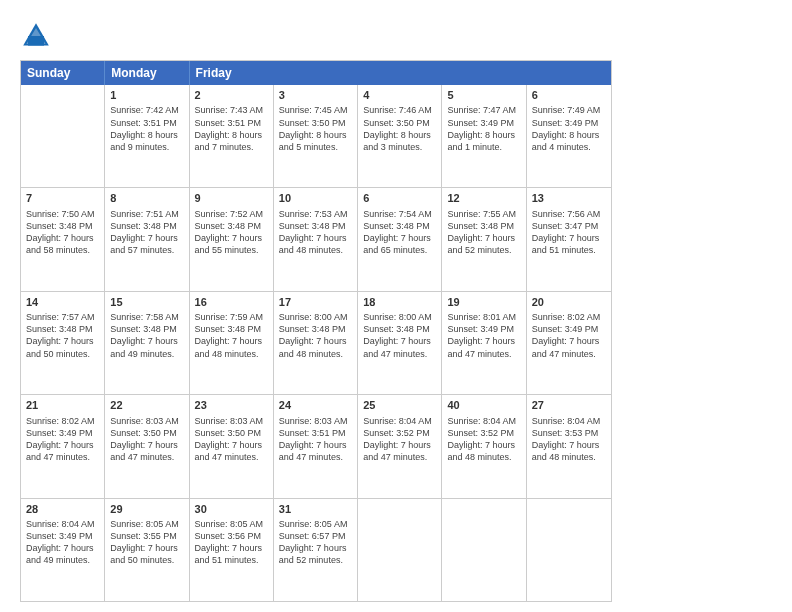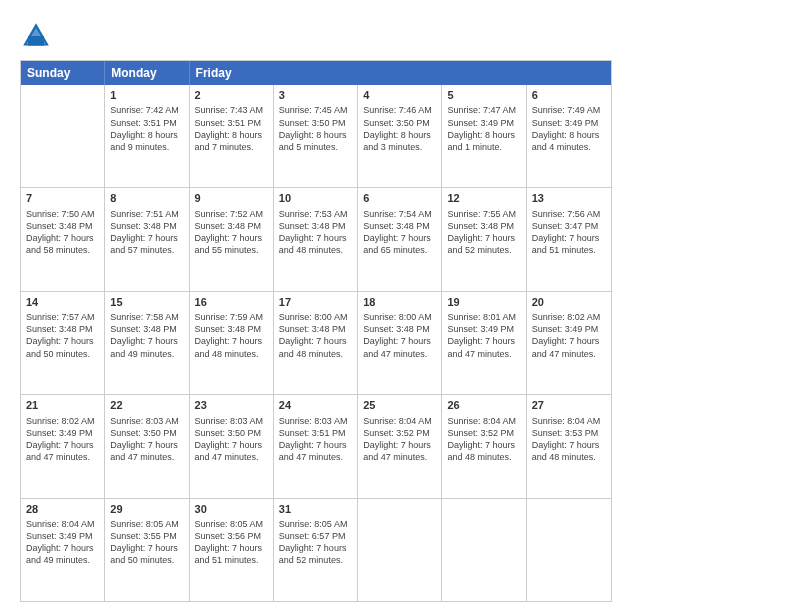--- a/index.html
+++ b/index.html
@@ -316,21 +316,21 @@
             <span class="cell-line">and 47 minutes.</span>
           </div>
           <div class="cal-cell">
             <span class="day-num">25</span>
             <span class="cell-line">Sunrise: 8:04 AM</span>
             <span class="cell-line">Sunset: 3:52 PM</span>
             <span class="cell-line">Daylight: 7 hours</span>
             <span class="cell-line">and 47 minutes.</span>
           </div>
           <div class="cal-cell">
-            <span class="day-num">26</span>
+            <span class="day-num">40</span>
             <span class="cell-line">Sunrise: 8:04 AM</span>
             <span class="cell-line">Sunset: 3:52 PM</span>
             <span class="cell-line">Daylight: 7 hours</span>
             <span class="cell-line">and 48 minutes.</span>
           </div>
           <div class="cal-cell">
             <span class="day-num">27</span>
             <span class="cell-line">Sunrise: 8:04 AM</span>
             <span class="cell-line">Sunset: 3:53 PM</span>
             <span class="cell-line">Daylight: 7 hours</span>

